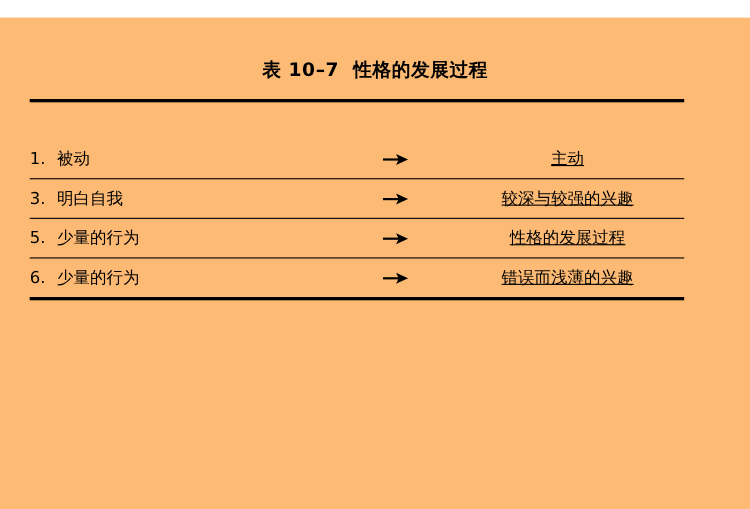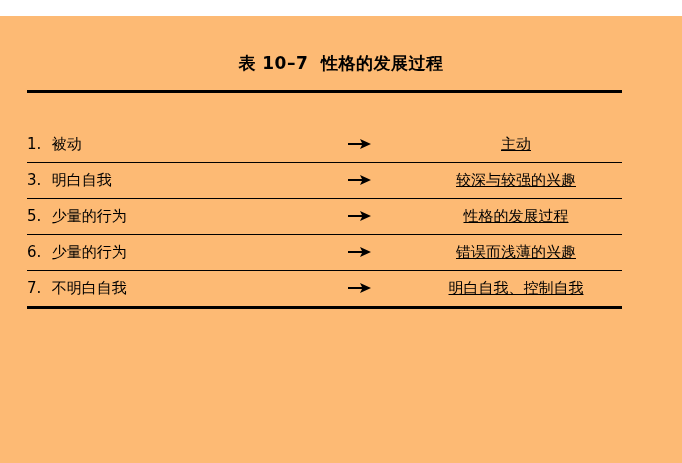--- a/index.html
+++ b/index.html
@@ -177,24 +177,16 @@
           <td class="cell-mature"><span>性格的发展过程</span></td>
         </tr>
         <tr>
           <td class="cell-immature"><span class="item-num">6.</span> <span>少量的行为</span></td>
           <td class="cell-arrow"><span class="arrow-icon"><svg width="24" height="12" viewBox="0 0 24 12" aria-hidden="true">
                 <rect x="0" y="5" width="15" height="2" fill="#000"></rect>
                 <polygon points="12,1 23,6 12,11 14.5,6" fill="#000"></polygon>
               </svg></span></td>
           <td class="cell-mature"><span>错误而浅薄的兴趣</span></td>
         </tr>
-        <tr>
-          <td class="cell-immature"><span class="item-num">7.</span> <span>不明白自我</span></td>
-          <td class="cell-arrow"><span class="arrow-icon"><svg width="24" height="12" viewBox="0 0 24 12" aria-hidden="true">
-                <rect x="0" y="5" width="15" height="2" fill="#000"></rect>
-                <polygon points="12,1 23,6 12,11 14.5,6" fill="#000"></polygon>
-              </svg></span></td>
-          <td class="cell-mature"><span>明白自我、控制自我</span></td>
-        </tr>
       </tbody>
   </table>
 
 </div>
 
 </body></html>

